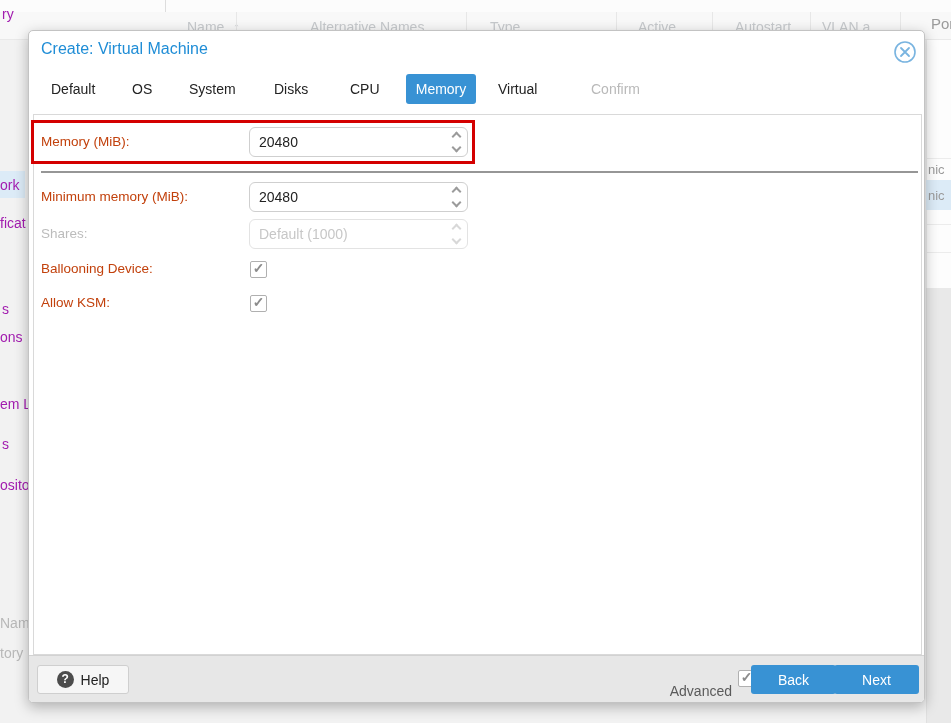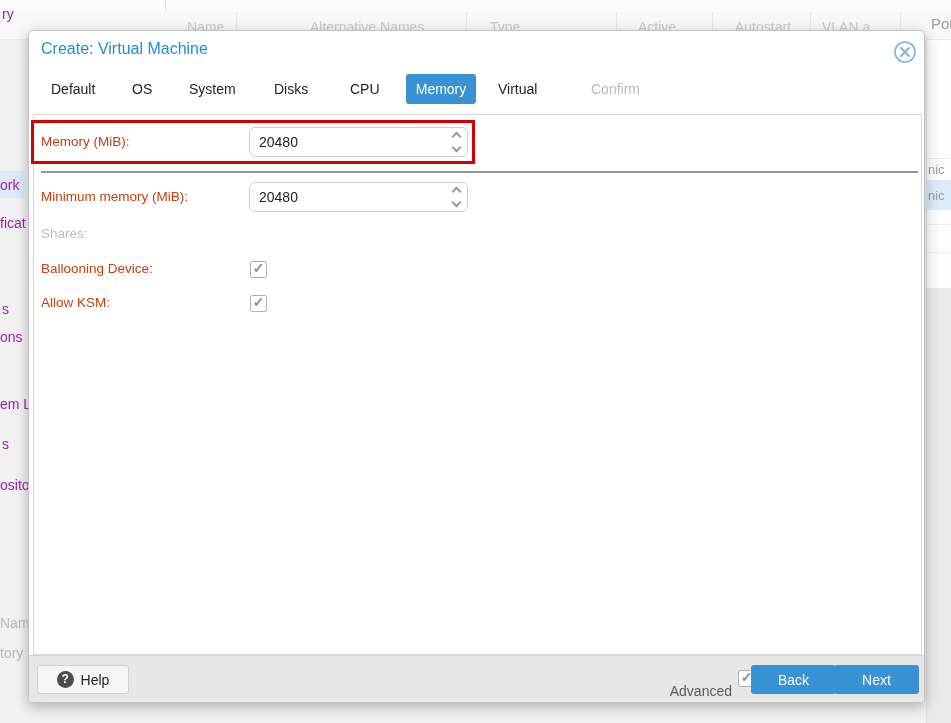--- a/index.html
+++ b/index.html
@@ -147,20 +147,27 @@
     <span class="flabel" style="top:158px">Minimum memory (MiB):</span>
     <div class="field" style="top:151px">
       <input type="text" value="20480" style="">
       <div class="spinner">
         <div class="chev up"></div>
         <div class="chev down"></div>
       </div>
     </div>
 
     <span class="flabel dim" style="top:195px">Shares:</span>
+    <div class="field disabled" style="top:188px">
+      <input type="text" disabled="" placeholder="Default (1000)" style="">
+      <div class="spinner">
+        <div class="chev up"></div>
+        <div class="chev down"></div>
+      </div>
+    </div>
 
     <span class="flabel" style="top:230px">Ballooning Device:</span>
     <div class="cbx" style="top:230px">
       <span>✓</span>
     </div>
 
     <span class="flabel" style="top:264px">Allow KSM:</span>
     <div class="cbx" style="top:264px">
       <span>✓</span>
     </div>

